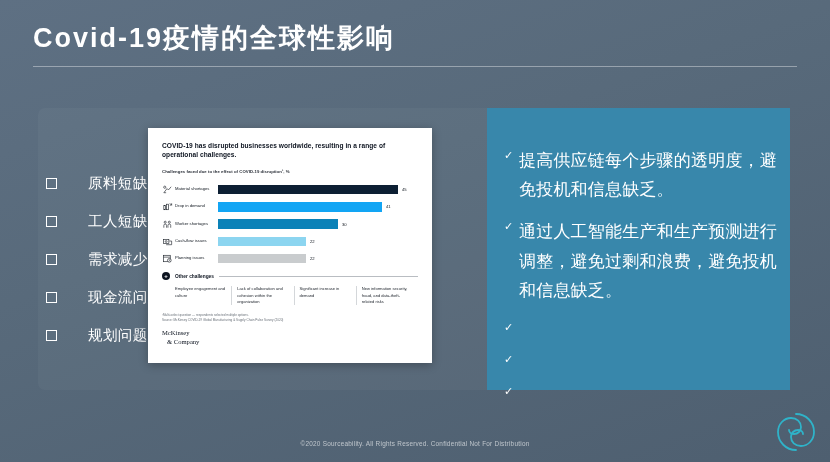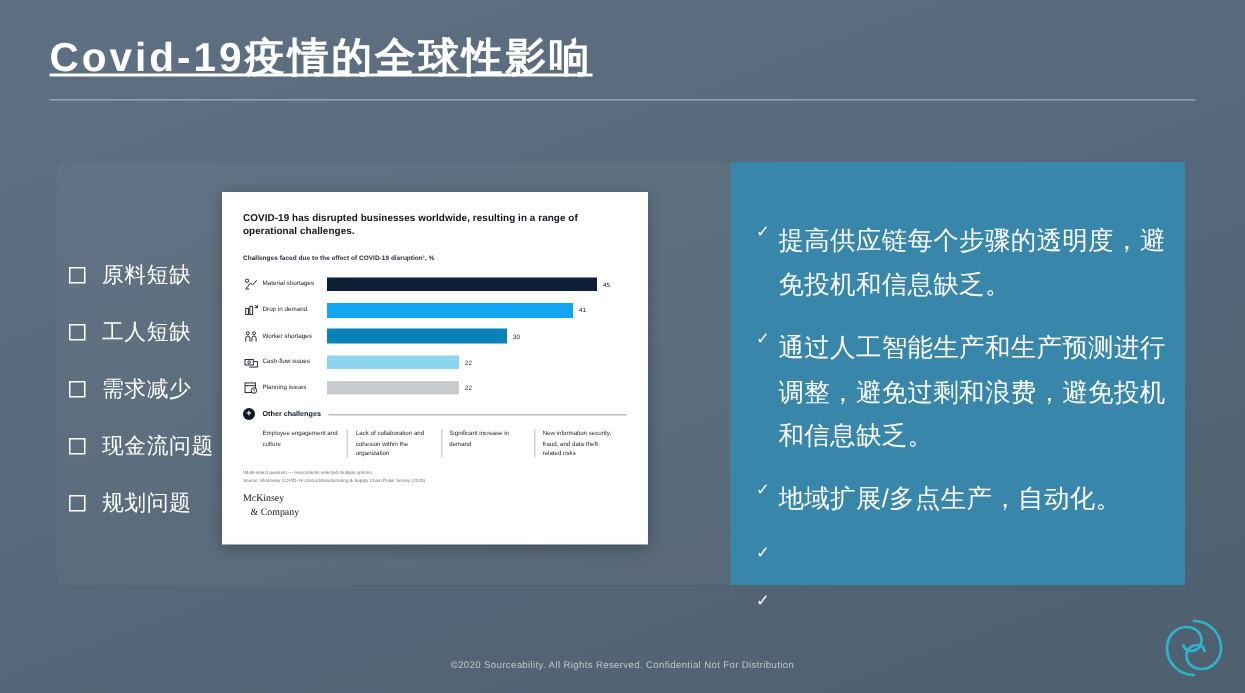--- a/index.html
+++ b/index.html
@@ -24,21 +24,20 @@
   
   .title {
     position: absolute;
     left: 33px;
     top: 20px;
     font-size: 27px;
     font-weight: bold;
     color: #ffffff;
     letter-spacing: 2px;
     white-space: nowrap;
-    text-decoration: underline;
   }
   .title-rule {
     position: absolute;
     left: 33px;
     top: 66px;
     width: 764px;
     height: 1px;
     background: rgba(255,255,255,0.38);
   }
 
@@ -58,20 +57,21 @@
     position: absolute;
     left: 46px;
     top: 168px;
     width: 120px;
   }
   .check-item {
     display: flex;
     align-items: center;
     height: 31px;
     margin-bottom: 7px;
+    gap: 20px;
   }
   .check-box {
     width: 9px;
     height: 9px;
     border: 1.6px solid #ffffff;
     flex: 0 0 auto;
     margin-right: 11px;
   }
   .check-label {
     font-size: 14.5px;
@@ -422,21 +422,20 @@
     <div class="bullet">
       <span class="bullet-check">✓</span>
       <span class="bullet-text">提高供应链每个步骤的透明度，避免投机和信息缺乏。</span>
     </div>
     <div class="bullet">
       <span class="bullet-check">✓</span>
       <span class="bullet-text">通过人工智能生产和生产预测进行调整，避免过剩和浪费，避免投机和信息缺乏。</span>
     </div>
     <div class="bullet">
       <span class="bullet-check">✓</span>
-      <span class="bullet-text">地域扩展/多点生产，自动化。</span>
     </div>
     <div class="bullet">
       <span class="bullet-check">✓</span>
     </div>
     <div class="bullet">
       <span class="bullet-check">✓</span>
     </div>
   </div>
 
   <div class="footer">©2020 Sourceability. All Rights Reserved. Confidential Not For Distribution</div>

